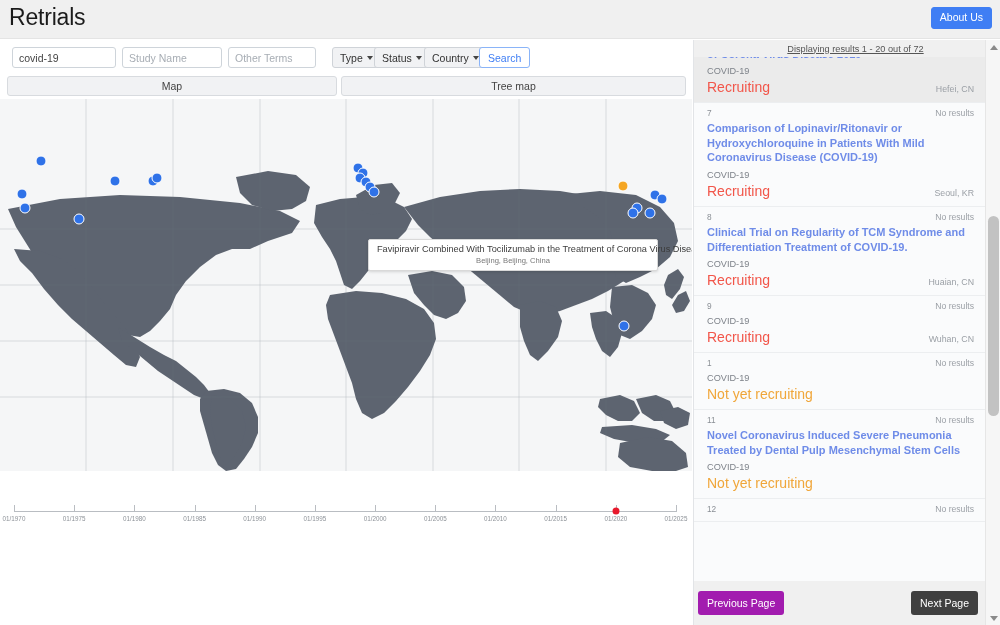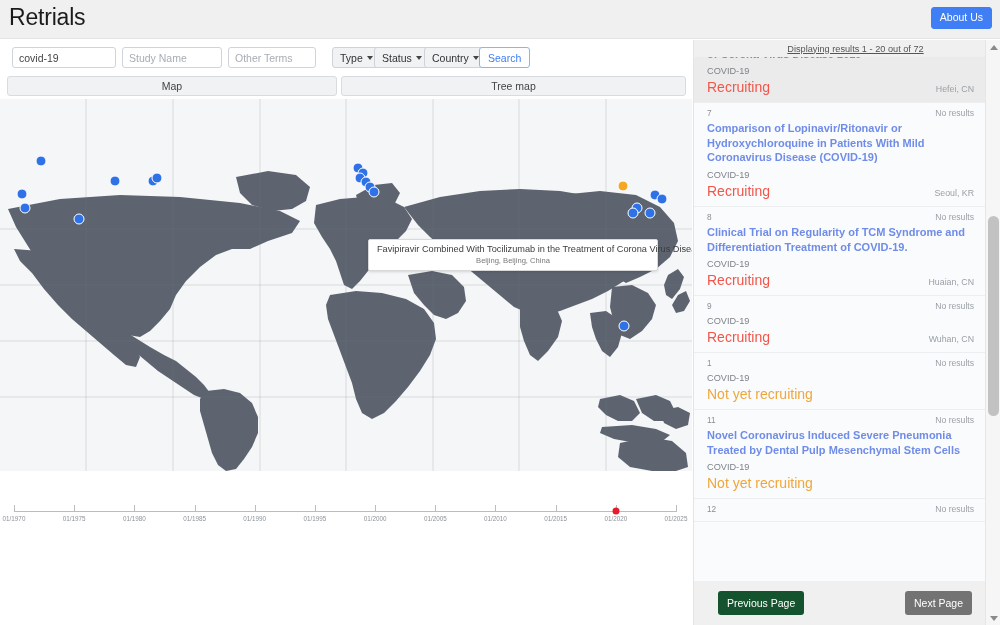--- a/index.html
+++ b/index.html
@@ -155,22 +155,22 @@
 
   .pagerow {
     position: absolute; left: 0; bottom: 0; width: 292px; height: 44px;
     background: #f0f0f0;
   }
   .pg-btn {
     position: absolute; top: 10px; border: none; border-radius: 3px;
     color: #fff; font-size: 10.5px; padding: 6px 9px; cursor: pointer;
     font-family: "Liberation Sans", sans-serif;
   }
-  #pg-prev { left: 24px; background: #14532d; }
-  #pg-next { right: 14px; background: #737373; }
+  #pg-prev { left: 4px; background: #a21caf; }
+  #pg-next { right: 8px; background: #404040; }
 
   
   .sbar { position: absolute; right: 0; top: 0; width: 15px; height: 585px; background: #f6f6f6; border-left: 1px solid #e6e6e6; }
   .sb-arrow { position: absolute; left: 0; width: 15px; height: 14px; display: flex; align-items: center; justify-content: center; }
   .sb-up { top: 0; } .sb-dn { bottom: 0; }
   .sb-tri { width: 0; height: 0; border-left: 4px solid transparent; border-right: 4px solid transparent; }
   .sb-tri.up { border-bottom: 5px solid #8a8a8a; }
   .sb-tri.dn { border-top: 5px solid #8a8a8a; }
   .sb-thumb { position: absolute; left: 2px; width: 11px; top: 176px; height: 200px; background: #c2c2c2; border-radius: 6px; cursor: pointer; }
 </style>

